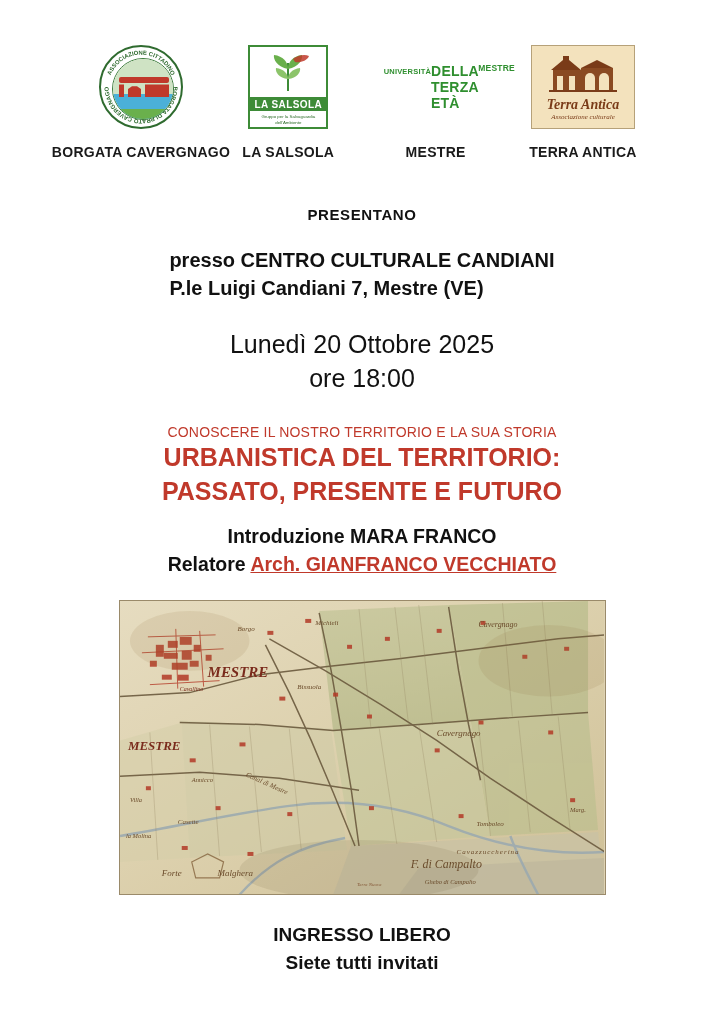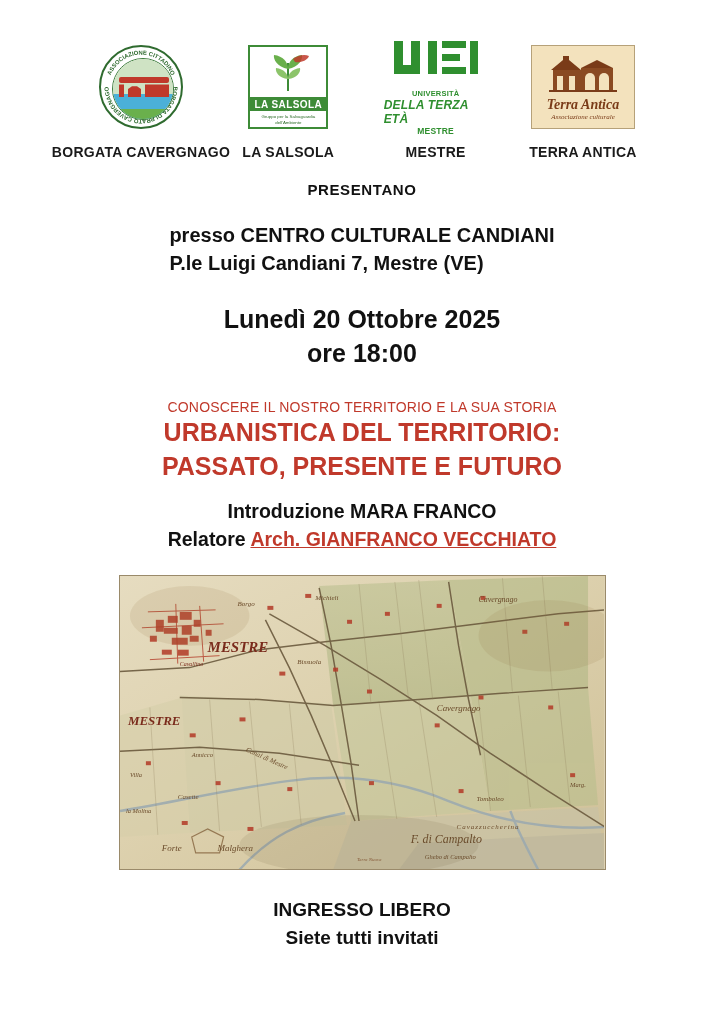--- a/index.html
+++ b/index.html
@@ -117,24 +117,24 @@
   .salsola .sub {
     font-size: 4.4px;
     color: #2b6b26;
     text-align: center;
     line-height: 1.25;
     margin-top: 3px;
     padding: 0 3px;
   }
 
   
-  .unitre { width: 104px; display:flex; flex-direction:column; align-items:center; }
+  .unitre { width: 104px; display:flex; flex-direction:row; }
   .unitre .mark { width: 88px; height: 46px; }
   .unitre .t1 { font-size: 7.5px; font-weight: bold; color:#2f8f2f; margin-top: 4px; letter-spacing:.2px;}
-  .unitre .t2 { font-size: 12px; font-weight: bold; color:#2f8f2f; letter-spacing:.2px;font-style:italic;}
+  .unitre .t2 { font-size: 14px; font-weight: bold; color:#2f8f2f; letter-spacing:.2px;}
   .unitre .t3 { font-size: 8.5px; font-weight: bold; color:#2f8f2f; letter-spacing:.2px;}
 
   
   .terra {
     width: 104px; height: 84px;
     background: #f3e2bd;
     border: 1px solid #b6a179;
     display:flex; flex-direction:column; align-items:center; justify-content:center;
   }
   .terra .house { width: 72px; height: 40px; }
@@ -148,37 +148,37 @@
   }
   .terra .assoc {
     font-family: "Liberation Serif", serif;
     font-size: 7px;
     color: #7a3b18;
     font-style: italic;
   }
 
   
   .presentano {
-    margin-top: 21px;
+    margin-top: 46px;
     font-size: 15px;
     font-weight: bold;
     letter-spacing: 0.6px;
   }
   .venue {
     margin-top: 24px;
     text-align: left;
     font-size: 20px;
     font-weight: bold;
     line-height: 1.38;
   }
   .datetime {
     margin-top: 26px;
     text-align: center;
     font-size: 25px;
-    font-weight: bold;
+    font-weight: normal;
     line-height: 1.35;
   }
   .title-block {
     margin-top: 28px;
     text-align: center;
   }
   .title-sub {
     color: #c0392b;
     font-size: 14px;
     font-weight: normal;

